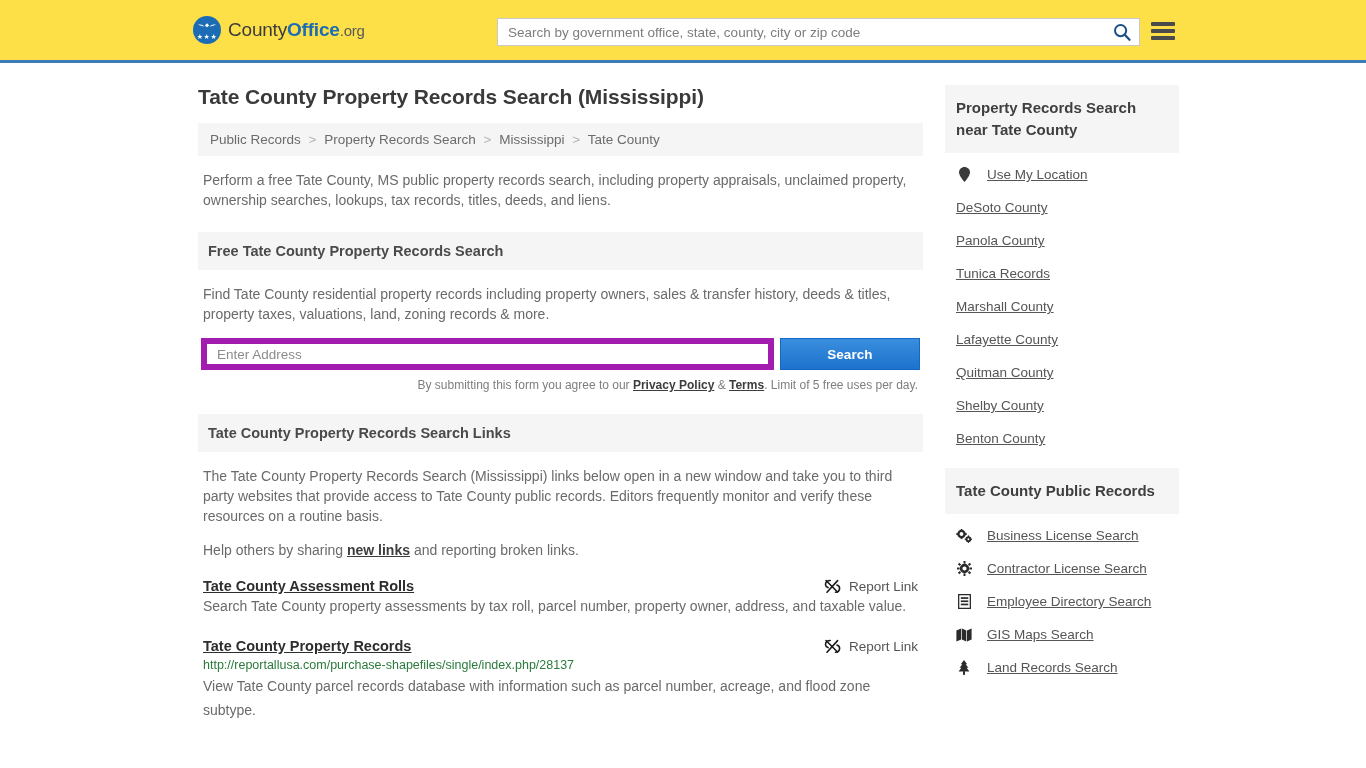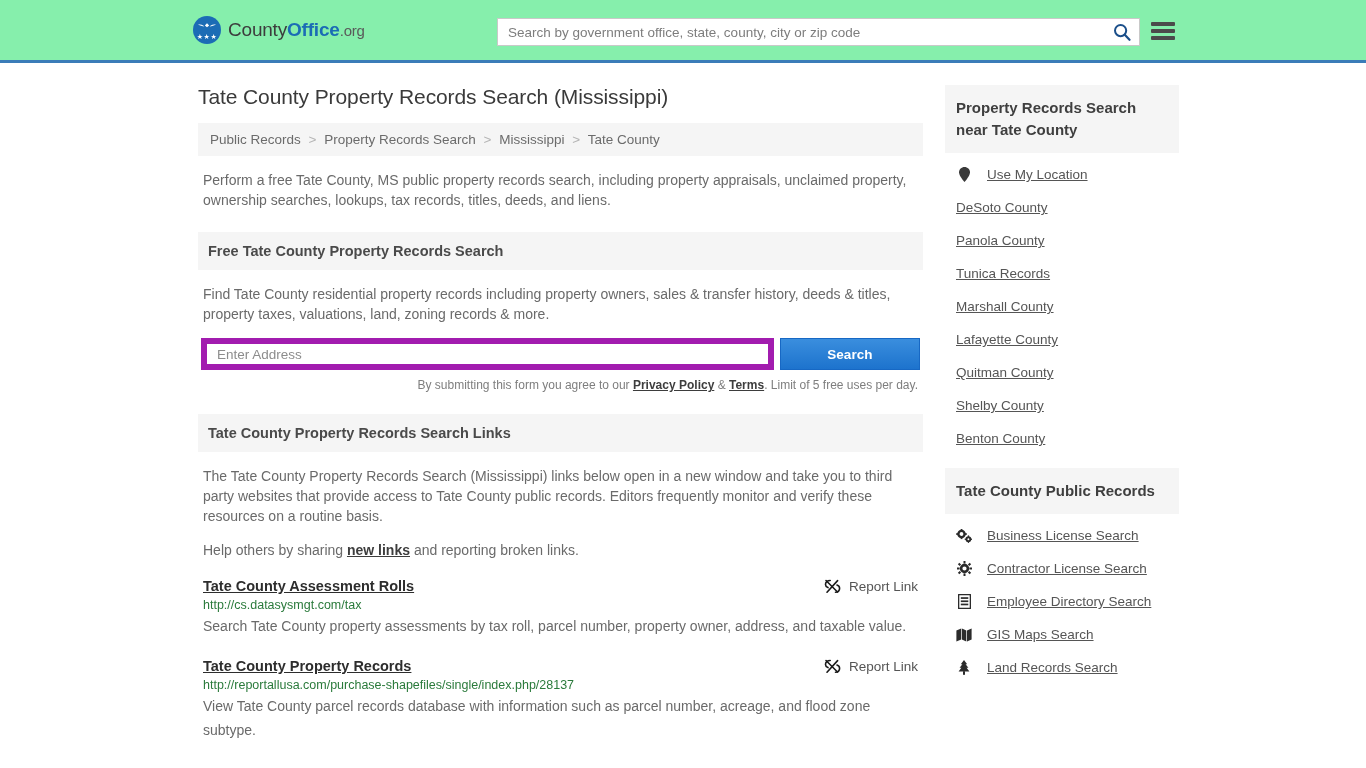--- a/index.html
+++ b/index.html
@@ -10,21 +10,21 @@
     overflow: hidden;
     background: #ffffff;
     font-family: "Liberation Sans", sans-serif;
     color: #4a4a4a;
     -webkit-font-smoothing: antialiased;
   }
 
   
   .site-header {
     height: 63px;
-    background: #86efac;
+    background: #fde047;
     border-bottom: 3px solid #3b7cb8;
     display: flex;
     align-items: center;
     position: relative;
   }
   .brand {
     display: flex;
     align-items: center;
     margin-left: 193px;
     text-decoration: none;
@@ -126,21 +126,21 @@
     gap: 22px;
     padding-top: 22px;
   }
   .main-col { width: 725px; flex: 0 0 725px; }
   .side-col { width: 234px; flex: 0 0 234px; }
 
   h1.page-title {
     font-size: 21px;
     color: #3a3a3a;
     margin: 0 0 14px 0;
-    font-weight: normal;
+    font-weight: bold;
     letter-spacing: -0.1px;
   }
 
   
   .breadcrumb {
     background: #f5f5f5;
     padding: 9px 12px;
     font-size: 13.5px;
     color: #6b6b6b;
     margin-bottom: 14px;
@@ -362,21 +362,20 @@
           <span class="report-link">
             <svg width="17" height="15" viewBox="0 0 17 15">
               <path d="M2 1.5 L13.5 13" stroke="#1a1a1a" stroke-width="1.6" fill="none" stroke-linecap="round"></path>
               <path d="M6.2 1.5 C3.2 1.5 1.5 3.2 1.5 5.4 C1.5 7 2.6 8 4 8.6" stroke="#1a1a1a" stroke-width="1.6" fill="none" stroke-linecap="round"></path>
               <path d="M11.5 13.2 C14.2 13.2 15.6 11.4 15.6 9.3 C15.6 7.6 14.4 6.6 13 6.1" stroke="#1a1a1a" stroke-width="1.6" fill="none" stroke-linecap="round"></path>
               <path d="M13.6 1.6 L3 13.2" stroke="#1a1a1a" stroke-width="1.6" fill="none" stroke-linecap="round"></path>
             </svg>
             <span>Report Link</span>
           </span>
         </div>
-        <div class="link-url">http://cs.datasysmgt.com/tax</div>
         <p class="link-desc">Search Tate County property assessments by tax roll, parcel number, property owner, address, and taxable value.</p>
       </div>
 
       <div class="link-item" style="margin-top:20px;">
         <div class="link-row">
           <a class="link-title" href="#">Tate County Property Records</a>
           <span class="report-link">
             <svg width="17" height="15" viewBox="0 0 17 15">
               <path d="M2 1.5 L13.5 13" stroke="#1a1a1a" stroke-width="1.6" fill="none" stroke-linecap="round"></path>
               <path d="M6.2 1.5 C3.2 1.5 1.5 3.2 1.5 5.4 C1.5 7 2.6 8 4 8.6" stroke="#1a1a1a" stroke-width="1.6" fill="none" stroke-linecap="round"></path>

